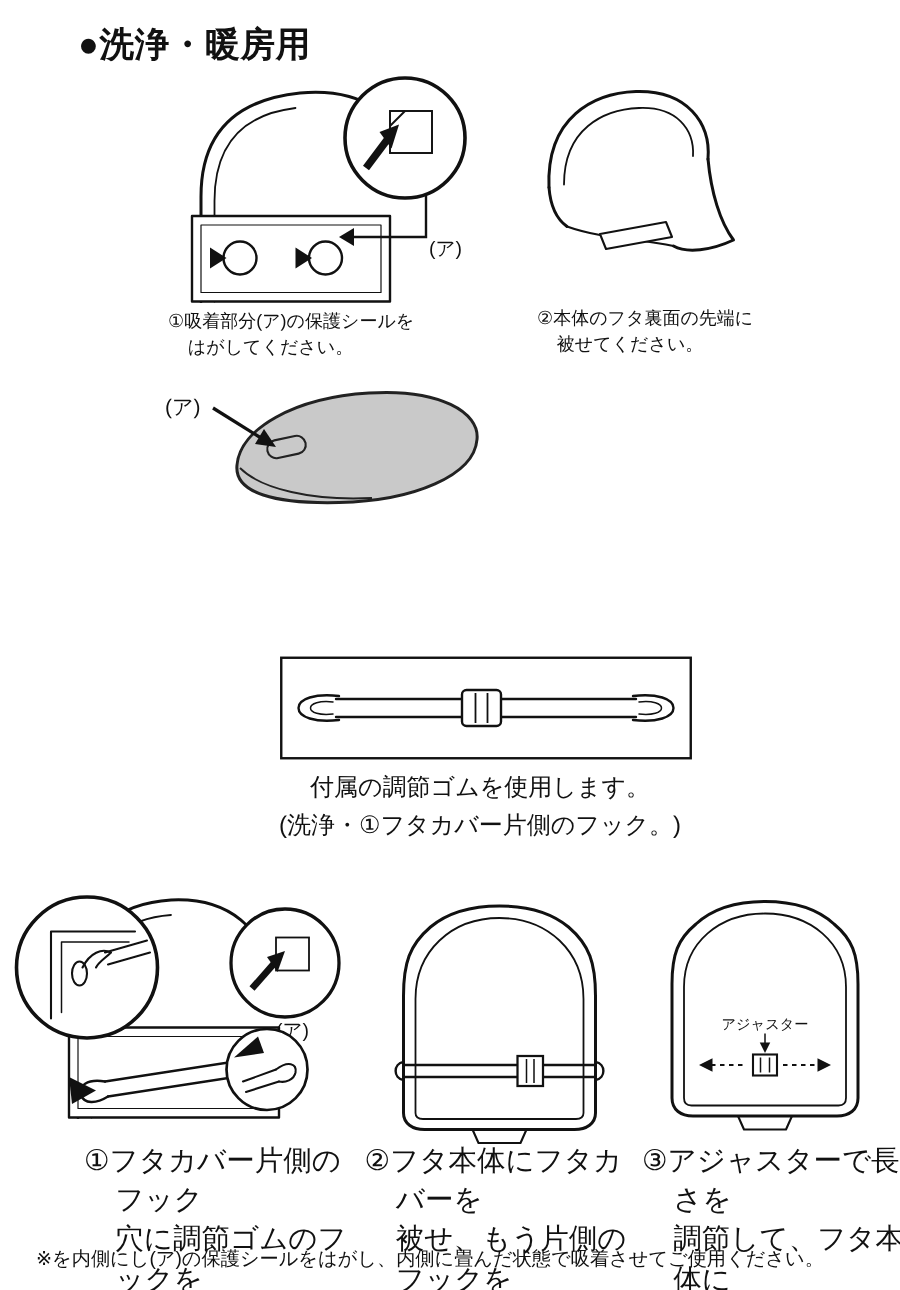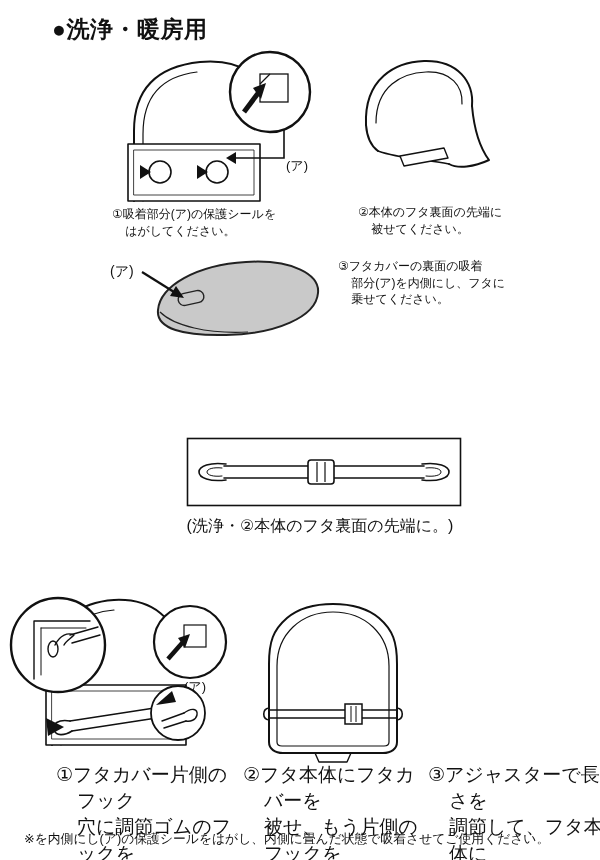--- a/index.html
+++ b/index.html
@@ -71,43 +71,41 @@
     <svg viewBox="0 0 226 105" width="226" height="105">
       <path d="M52,62 C54,38 90,17 140,14 C187,11 214,27 212,45 C210,69 170,86 120,87 C78,88 50,81 52,62 Z" stroke="#222" stroke-width="2" fill="#c9c9c9"></path>
       <path d="M54,64 C68,78 102,86 142,84" fill="none" stroke="#222" stroke-width="1.2"></path>
       <rect x="72" y="44" width="26" height="12" rx="6" fill="none" stroke="#222" stroke-width="1.4" transform="rotate(-12 85 50)"></rect>
       <path d="M36,24 L68,44" stroke="#111" stroke-width="2.2" fill="none"></path>
       <polygon points="78,50 64,48 70,38" fill="#111"></polygon>
       <text x="4" y="28" font-size="14" fill="#111">(ア)</text>
     </svg>
   </div>
 
-  <div class="abs cap" style="left:338px; top:258px; width:215px;">③フタカバーの裏面の吸着
-部分(ア)を内側にし、フタに
-乗せてください。</div>
 
 
   <div class="abs" style="left:186px; top:437px;">
     <svg viewBox="0 0 276 70" width="276" height="70">
       <rect x="1.5" y="1.5" width="273" height="67" fill="#fff" stroke="#111" stroke-width="1.6"></rect>
       <g stroke="#111" fill="none" stroke-width="1.6" stroke-linecap="round">
         <path d="M38,29 L238,29"></path>
         <path d="M38,41 L238,41"></path>
         <path d="M40,27 C24,25 13,29 13,35 C13,41 24,45 40,43"></path>
         <path stroke-width="1" d="M36,31 C27,30 21,32 21,35 C21,38 27,40 36,39"></path>
         <path d="M236,27 C252,25 263,29 263,35 C263,41 252,45 236,43"></path>
         <path stroke-width="1" d="M240,31 C249,30 255,32 255,35 C255,38 249,40 240,39"></path>
       </g>
       <rect x="122" y="23" width="26" height="24" rx="3" fill="#fff" stroke="#111" stroke-width="1.6"></rect>
       <path d="M131,25 L131,45 M139,25 L139,45" stroke="#111" stroke-width="1.2" fill="none"></path>
     </svg>
   </div>
 
   <div class="abs strap-cap" style="left:140px; top:514px; width:360px;">
-    <div>(洗浄・②本体のフタ裏面の先端に。)</div>
+    <div>付属の調節ゴムを使用します。</div>
+    <div>(洗浄・①フタカバー片側のフック。)</div>
   </div>
 
   <div class="abs" style="left:6px; top:585px;">
     <svg viewBox="0 0 228 176" width="228" height="176">
       <g stroke="#111" fill="none" stroke-width="2" stroke-linecap="round" stroke-linejoin="round">
         <path d="M46,160 L46,78 C46,34 76,17 108,15 C148,13 170,36 174,64"></path>
         <path stroke-width="1.2" d="M55,160 L55,80 C55,42 80,27 108,25"></path>
         <rect x="40" y="100" width="140" height="60" fill="#fff" stroke-width="1.6"></rect>
         <rect x="46" y="106" width="128" height="48" stroke-width="0.8"></rect>
       </g>
@@ -146,20 +144,38 @@
         <path stroke-width="1.6" d="M26,118 L154,118 M26,126 L154,126"></path>
         <path stroke-width="1.6" d="M26,116 C19,117 19,127 26,128"></path>
         <path stroke-width="1.6" d="M154,116 C161,117 161,127 154,128"></path>
         <path stroke-width="1.4" d="M72,161 L108,161 L104,170 L76,170 Z"></path>
       </g>
       <rect x="102" y="112" width="17" height="20" fill="#fff" stroke="#111" stroke-width="1.5"></rect>
       <path d="M108,114 L108,130 M113,114 L113,130" stroke="#111" stroke-width="1" fill="none"></path>
     </svg>
   </div>
 
+  <div class="abs" style="left:430px; top:590px;">
+    <svg viewBox="0 0 161 170" width="161" height="170">
+      <g stroke="#111" fill="none" stroke-width="2" stroke-linejoin="round">
+        <path d="M18,142 L18,66 C18,46 22,36 34,26 C46,15 62,11 80,11 C98,11 114,15 126,26 C138,36 142,46 142,66 L142,142 C142,150 136,154 128,154 L32,154 C24,154 18,150 18,142 Z"></path>
+        <path stroke-width="1.2" d="M26,142 L26,68 C26,38 50,19 80,19 C110,19 134,38 134,68 L134,142 C134,146 132,147 129,147 L31,147 C28,147 26,146 26,142 Z"></path>
+        <path stroke-width="1.4" d="M62,154 L98,154 L94,163 L66,163 Z"></path>
+      </g>
+      <text x="80" y="96" font-size="9.5" text-anchor="middle" fill="#111">アジャスター</text>
+      <path d="M80,99 L80,106" stroke="#111" stroke-width="1" fill="none"></path>
+      <polygon points="80,112 76.5,105 83.5,105" fill="#111"></polygon>
+      <rect x="72" y="113" width="16" height="14" fill="#fff" stroke="#111" stroke-width="1.4"></rect>
+      <path d="M77,115 L77,125 M83,115 L83,125" stroke="#111" stroke-width="1" fill="none"></path>
+      <path d="M44,120 L68,120" stroke="#111" stroke-width="1.3" stroke-dasharray="3,3" fill="none"></path>
+      <polygon points="36,120 45,115.5 45,124.5" fill="#111"></polygon>
+      <path d="M92,120 L116,120" stroke="#111" stroke-width="1.3" stroke-dasharray="3,3" fill="none"></path>
+      <polygon points="124,120 115,115.5 115,124.5" fill="#111"></polygon>
+    </svg>
+  </div>
 
   <div class="abs cap cap-sm" style="left:56px; top:762px; width:190px;">①フタカバー片側のフック
 穴に調節ゴムのフックを
 引っ掛けてください。</div>
   <div class="abs cap cap-sm" style="left:243px; top:762px; width:190px;">②フタ本体にフタカバーを
 被せ、もう片側のフックを
 引っ掛けてください。</div>
   <div class="abs cap cap-sm" style="left:428px; top:762px; width:175px;">③アジャスターで長さを
 調節して、フタ本体に
 沿わせてください。</div>

